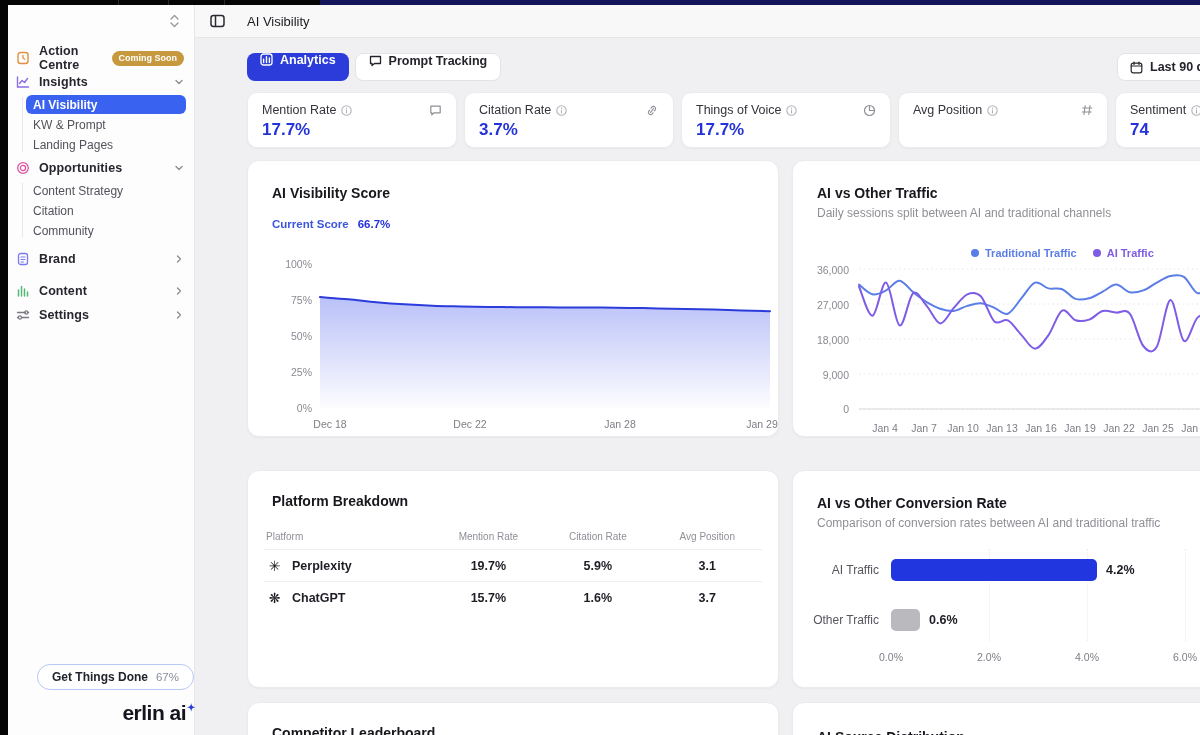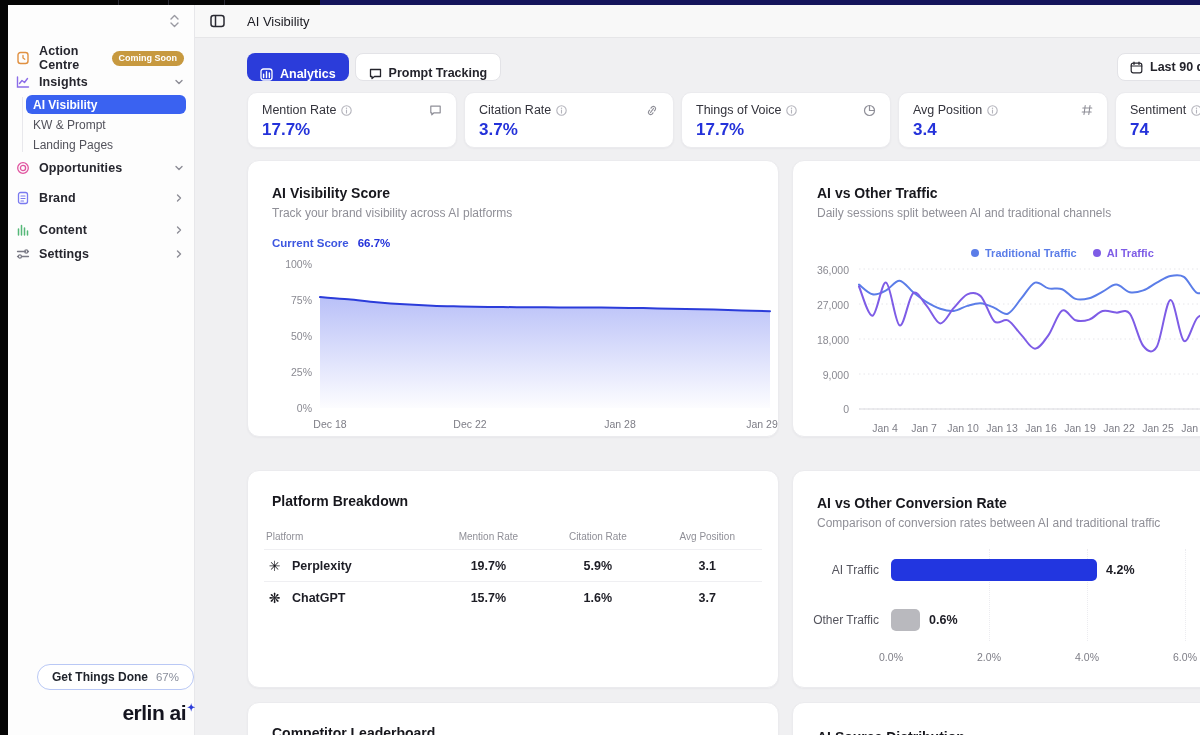--- a/index.html
+++ b/index.html
@@ -36,21 +36,21 @@
 
   
   .main { position:absolute; left:195px; top:5px; width:1005px; height:730px; }
   .hdr { height:33px; background:#f8f8f8; border-bottom:1px solid #e6e6e8; display:flex; align-items:center; padding-left:14px; }
   .hdr-panel-btn { width:16px; height:16px; display:flex; align-items:center; justify-content:center; cursor:pointer; color:#2a2a32; }
   .hdr-title { margin-left:22px; font-size:13px; font-weight:500; color:#1b1b22; }
   .content { position:relative; width:1005px; height:697px; background:#f0f0f2; }
 
   
   .tabs-row { position:absolute; left:52px; top:15px; display:flex; gap:6px; }
-  .tab { display:flex; align-items:flex-end; gap:7px; height:28px; padding:0 13px; border-radius:8px; font-size:12.5px; font-weight:600; cursor:pointer; }
+  .tab { display:flex; align-items:flex-start; gap:7px; height:28px; padding:0 13px; border-radius:8px; font-size:12.5px; font-weight:600; cursor:pointer; }
   .tab.active { background:#2b3cda; color:#fff; }
   .tab.inactive { background:#fff; color:#24242c; border:1px solid #e3e3e7; }
   .daterange { position:absolute; left:922px; top:15px; height:28px; display:flex; align-items:center; gap:7px; background:#fff; border:1px solid #e3e3e7; border-radius:8px; padding:0 12px; font-size:12.5px; font-weight:600; color:#24242c; cursor:pointer; white-space:nowrap; }
 
   
   .metric-card { position:absolute; top:54px; width:210px; height:56px; background:#fff; border:1px solid #ebebee; border-radius:10px; box-shadow:0 1px 2px rgba(20,20,40,.04); padding:10px 14px; }
   .m-top { display:flex; align-items:center; }
   .m-label { font-size:12.5px; font-weight:500; color:#33333c; }
   .m-info { margin-left:5px; display:flex; }
   .m-right { margin-left:auto; color:#8f8f98; display:flex; }
@@ -179,20 +179,32 @@
               <circle cx="7" cy="7" r="2.6" fill="none" stroke="#e055a0" stroke-width="1.3"></circle>
             </svg>
         </span>
         <span class="nav-label">Opportunities</span>
         <span class="nav-chev">
           <svg width="10" height="10" viewBox="0 0 10 10">
               <path d="M2 3.5l3 3 3-3" fill="none" stroke="#8d8d96" stroke-width="1.4" stroke-linecap="round" stroke-linejoin="round"></path>
             </svg>
         </span>
       </div>
+      <div class="subgroup">
+        <div class="guide"></div>
+        <div class="sub-item">
+            <span>Content Strategy</span>
+          </div>
+        <div class="sub-item">
+            <span>Citation</span>
+          </div>
+        <div class="sub-item">
+            <span>Community</span>
+          </div>
+      </div>
 
       <div class="nav-row" style="margin-top:8px">
         <span class="nico">
           <svg width="14" height="14" viewBox="0 0 14 14">
               <rect x="2.5" y="1.5" width="9" height="11" rx="2" fill="none" stroke="#7a7af0" stroke-width="1.3"></rect>
               <path d="M5 5h4M5 7.5h4M5 10h2.5" stroke="#7a7af0" stroke-width="1.2" stroke-linecap="round"></path>
             </svg>
         </span>
         <span class="nav-label">Brand</span>
         <span class="nav-chev">
@@ -352,39 +364,37 @@
                 <path d="M5.5 5v3" stroke="#b4b4bc" stroke-width="1.1" stroke-linecap="round"></path>
                 <circle cx="5.5" cy="3.2" r=".7" fill="#b4b4bc"></circle>
               </svg>
             </span>
           <span class="m-right">
               <svg width="12" height="12" viewBox="0 0 12 12">
                 <path d="M4.2 1.5L3 10.5M9 1.5L7.8 10.5M1.8 4h9M1.2 8h9" stroke="#8f8f98" stroke-width="1.1" stroke-linecap="round"></path>
               </svg>
             </span>
         </div>
-        <div class="m-value">3.4</div>
       </div>
       <div class="metric-card" style="left:920px">
         <div class="m-top">
             <span class="m-label">Sentiment</span>
           <span class="m-info">
               <svg width="11" height="11" viewBox="0 0 11 11">
                 <circle cx="5.5" cy="5.5" r="4.7" fill="none" stroke="#b4b4bc" stroke-width="1.1"></circle>
                 <path d="M5.5 5v3" stroke="#b4b4bc" stroke-width="1.1" stroke-linecap="round"></path>
                 <circle cx="5.5" cy="3.2" r=".7" fill="#b4b4bc"></circle>
               </svg>
             </span>
         </div>
         <div class="m-value">74</div>
       </div>
 
       <div class="card" id="vis-card">
         <div class="card-title">AI Visibility Score</div>
-        <div class="card-sub">Track your brand visibility across AI platforms</div>
         <div class="score-line">
           <span>Current Score</span>
           <span class="sv">66.7%</span>
         </div>
         <div class="vchartbox">
           <span class="axis-lab ylab" style="top:-3px;left:0">100%</span>
           <span class="axis-lab ylab" style="top:33px;left:0">75%</span>
           <span class="axis-lab ylab" style="top:69px;left:0">50%</span>
           <span class="axis-lab ylab" style="top:105px;left:0">25%</span>
           <span class="axis-lab ylab" style="top:141px;left:0">0%</span>

